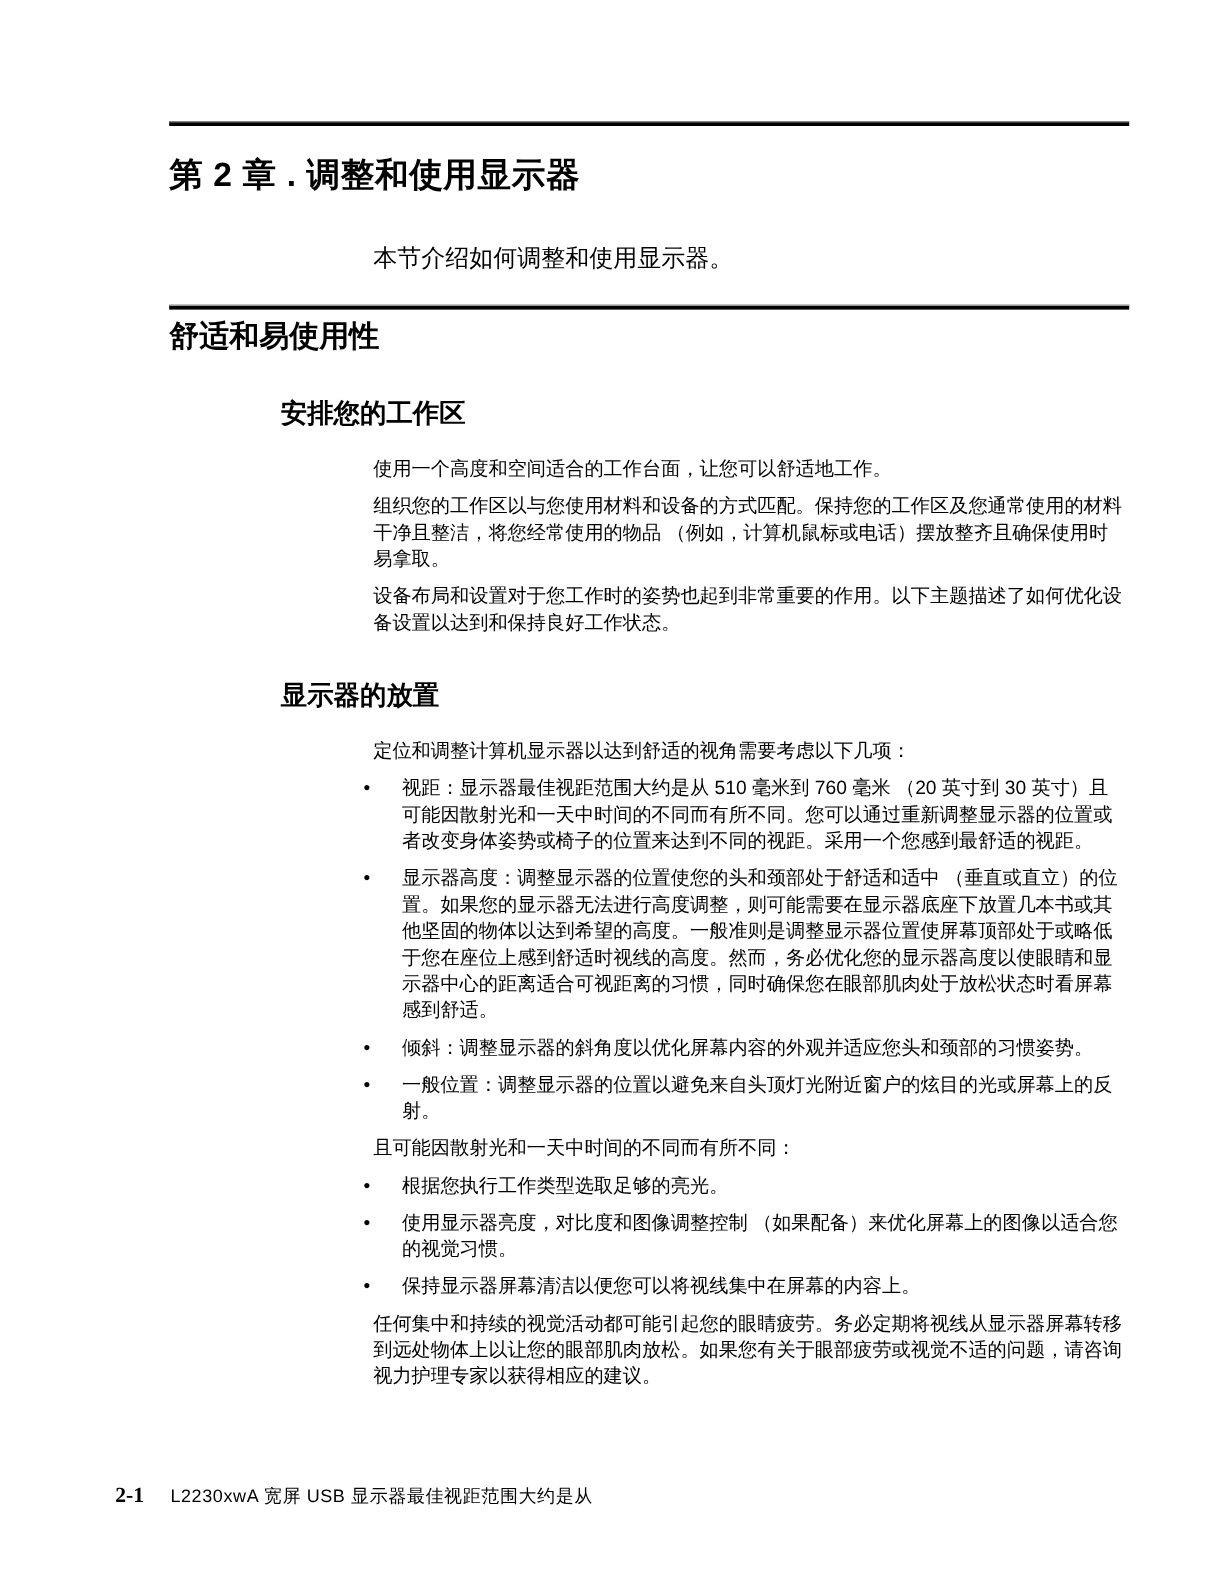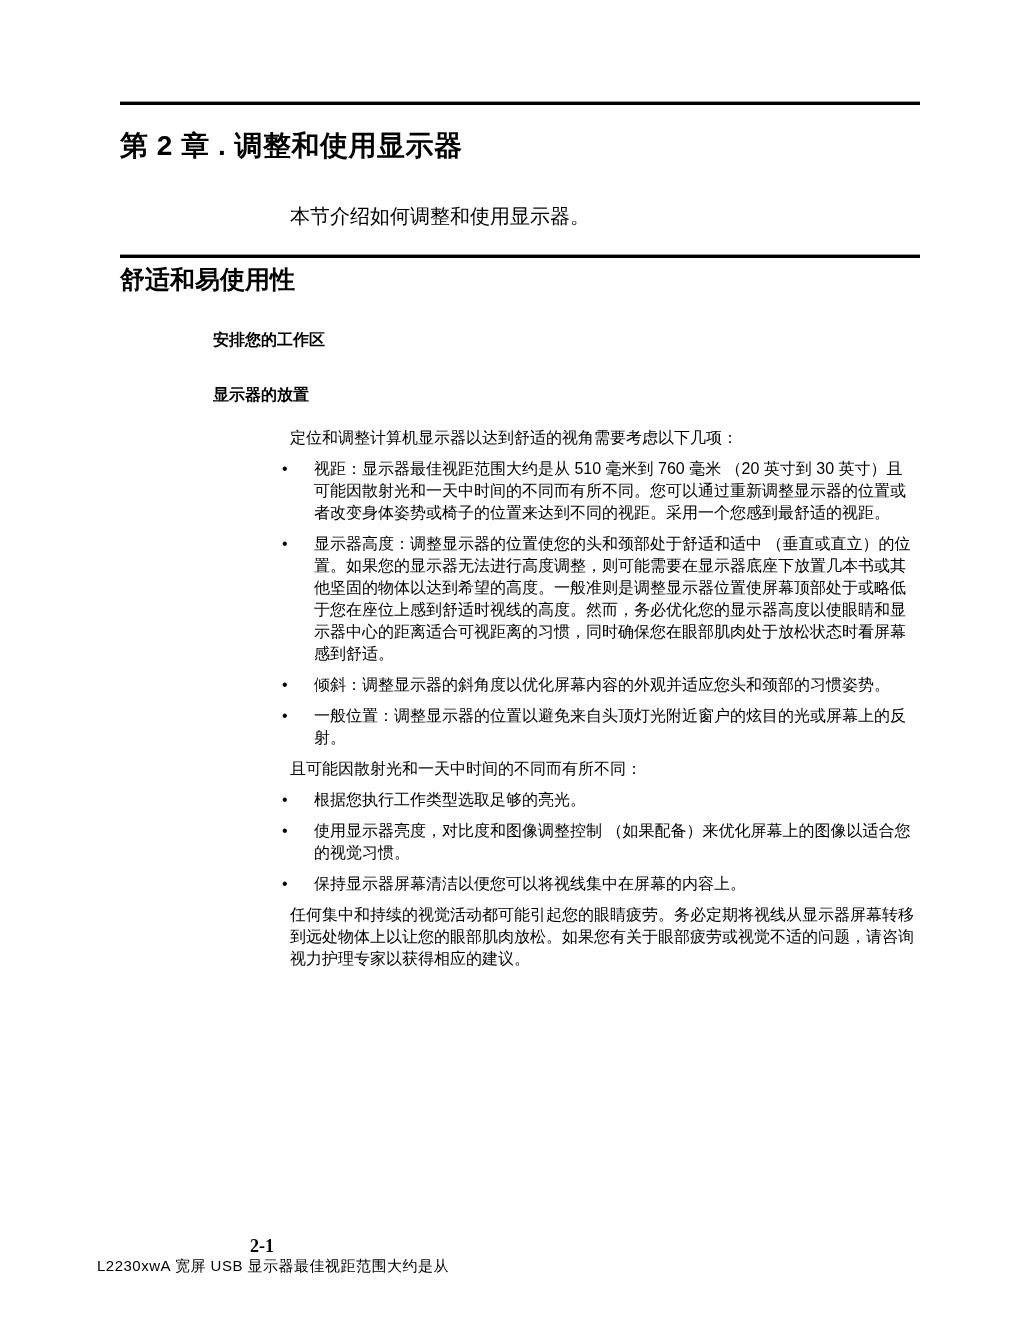--- a/index.html
+++ b/index.html
@@ -3,21 +3,21 @@
 <meta charset="utf-8">
 <style>
   html, body { margin:0; padding:0; }
   body {
     width:1020px; height:1320px;
     background:#ffffff; color:#000000;
     font-family:"Liberation Sans", sans-serif;
     position:relative;
     -webkit-font-smoothing:antialiased;
   }
-  .page { position:absolute; inset:0; overflow:hidden; }
+  .page { position:absolute; inset:0; overflow:hidden;margin-left:21px; }
 
   .rule {
     margin-left:120px; width:800px; height:3px;
     background:#000; border-top:1px solid #9a9a9a;
   }
   .rule-top { margin-top:101px; }
   .rule-section { margin-top:27px; }
 
   h1.chapter-title {
     margin:22px 0 0 120px;
@@ -33,39 +33,39 @@
   }
   .body-col {
     margin-left:290px; width:624px;
     font-size:16px; line-height:22px;
   }
   p.body-para { margin:9px 0 0 0; white-space:pre-line; }
   p.body-para.first { margin-top:21px; }
 
   h3.sub-heading {
     margin:34px 0 0 213px;
-    font-size:16px; font-weight:bold;
+    font-size:22px; font-weight:bold;
   }
 
   .bullet-list { margin-top:4px; }
   .bullet-item {
     position:relative;
     margin:9px 0 0 0;
     padding-left:24px;
   }
   .bullet-dot {
     position:absolute; left:-8px; top:0;
     font-size:16px;
   }
   .bullet-term { font-weight:normal; }
 
   .footer {
     position:absolute; left:75px; top:1236px;
     font-size:15px;
-    display:flex; align-items:center;flex-direction:column;
+    display:flex; align-items:flex-end;
   }
   .footer .page-number {
     font-family:"Liberation Serif", serif;
     font-weight:bold; font-size:18px;
   }
   .footer .doc-title { margin-left:22px; letter-spacing:0.5px; }
 </style>
 </head>
 <body>
 
@@ -77,20 +77,25 @@
 
   <p class="intro-para">本节介绍如何调整和使用显示器。</p>
 
   <div class="rule rule-section"></div>
 
   <h2 class="section-heading">舒适和易使用性</h2>
 
 
   <h3 class="sub-heading">安排您的工作区</h3>
 
+  <div class="body-col">
+    <p class="body-para first">使用一个高度和空间适合的工作台面，让您可以舒适地工作。</p>
+    <p class="body-para">组织您的工作区以与您使用材料和设备的方式匹配。保持您的工作区及您通常使用的材料干净且整洁，将您经常使用的物品 （例如，计算机鼠标或电话）摆放整齐且确保使用时易拿取。</p>
+    <p class="body-para">设备布局和设置对于您工作时的姿势也起到非常重要的作用。以下主题描述了如何优化设备设置以达到和保持良好工作状态。</p>
+  </div>
 
   <h3 class="sub-heading">显示器的放置</h3>
 
   <div class="body-col">
     <p class="body-para first">定位和调整计算机显示器以达到舒适的视角需要考虑以下几项：</p>
 
     <div class="bullet-list">
       <div class="bullet-item">
         <span class="bullet-dot">•</span><span class="bullet-term">视距：</span><span>显示器最佳视距范围大约是从 510 毫米到 760 毫米 （20 英寸到 30 英寸）且可能因散射光和一天中时间的不同而有所不同。您可以通过重新调整显示器的位置或者改变身体姿势或椅子的位置来达到不同的视距。采用一个您感到最舒适的视距。</span>
       </div>

